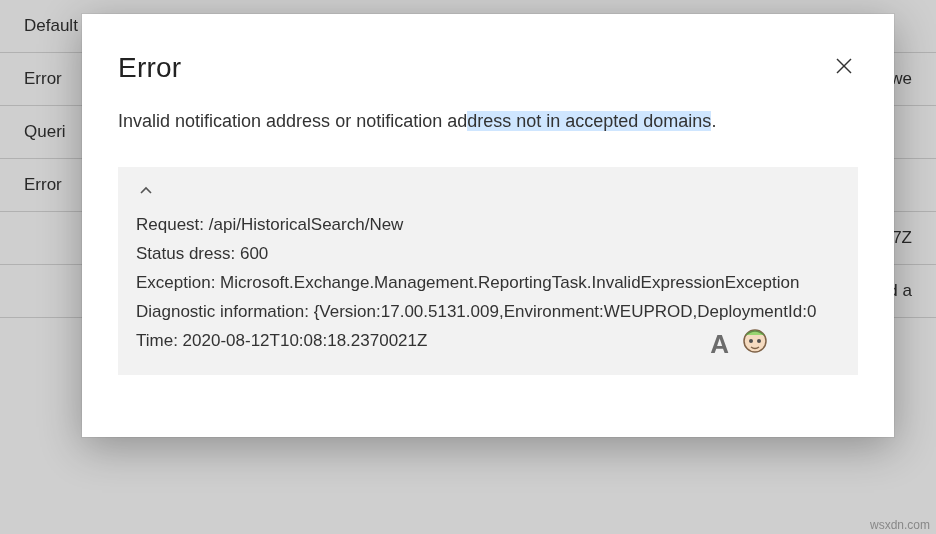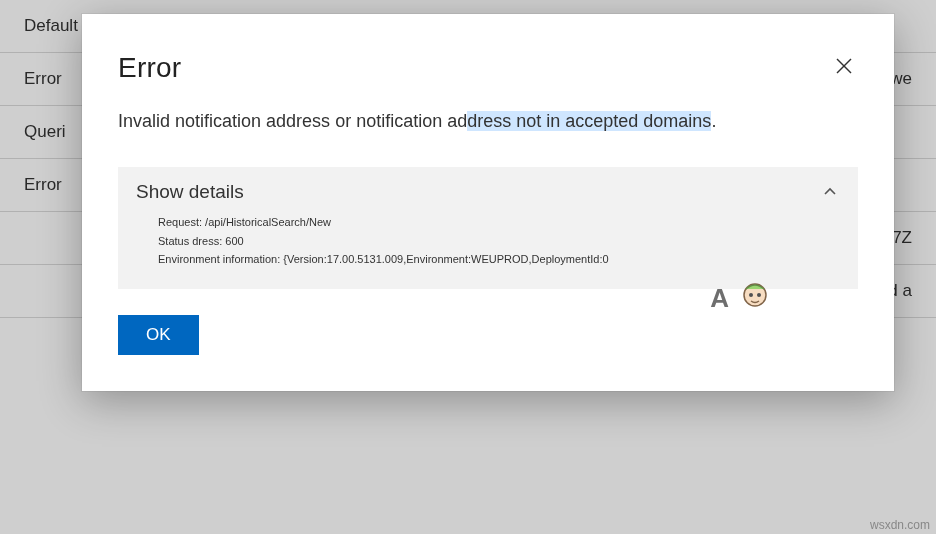--- a/index.html
+++ b/index.html
@@ -90,25 +90,24 @@
     font-size: 19px;
     margin-bottom: 10px;
     cursor: pointer;
   }
   .chev {
     width: 20px; height: 20px;
     display: flex; align-items: center; justify-content: center;
   }
   .chev svg { width: 16px; height: 16px; stroke: #555; stroke-width: 1.6; fill: none; }
   .detail-line {
-    font-size: 11px;
+    font-size: 17px;
     line-height: 1.7;
     white-space: nowrap;
     overflow: hidden;
-    margin-left: 22px;
   }
   .detail-label { }
 
   .ok-btn {
     background: #0067c0;
     color: #fff;
     border: none;
     font-size: 17px;
     padding: 10px 28px;
     cursor: pointer;
@@ -190,39 +189,43 @@
         </svg>
     </button>
   </div>
 
   <p class="dlg-msg">
     <span>Invalid notification address or notification ad</span><span class="hl">dress not in accepted domains</span><span>.</span>
   </p>
 
   <div class="details">
     <div class="details-header">
-      <span>Show details</span>
       <span class="chev">
         <svg viewBox="0 0 16 16">
             <polyline points="3,10 8,5 13,10"></polyline>
           </svg>
       </span>
     </div>
     <div class="detail-line">
       <span class="detail-label">Request: </span><span>/api/HistoricalSearch/New</span>
     </div>
     <div class="detail-line">
       <span class="detail-label">Status dress: </span><span>600</span>
     </div>
     <div class="detail-line">
-      <span class="detail-label">Environment information: </span><span>{Version:17.00.5131.009,Environment:WEUPROD,DeploymentId:0</span>
-    </div>
-  </div>
-
-  <button class="ok-btn">OK</button>
+      <span class="detail-label">Exception: </span><span>Microsoft.Exchange.Management.ReportingTask.InvalidExpressionException</span>
+    </div>
+    <div class="detail-line">
+      <span class="detail-label">Diagnostic information: </span><span>{Version:17.00.5131.009,Environment:WEUPROD,DeploymentId:0</span>
+    </div>
+    <div class="detail-line">
+      <span class="detail-label">Time: </span><span>2020-08-12T10:08:18.2370021Z</span>
+    </div>
+  </div>
+
 
   <div class="watermark">
     <span>A</span>
     <span class="mascot">
       <svg viewBox="0 0 38 38">
         <circle cx="19" cy="16" r="11" fill="#f6d8b8" stroke="#6b4a2a" stroke-width="1.5"></circle>
         <path d="M10 10 Q19 2 28 10" fill="#8bd15b" stroke="#4a7a2a" stroke-width="1.2"></path>
         <circle cx="15" cy="16" r="2" fill="#333"></circle>
         <circle cx="23" cy="16" r="2" fill="#333"></circle>
         <path d="M15 22 Q19 25 23 22" stroke="#6b4a2a" stroke-width="1.4" fill="none"></path>

